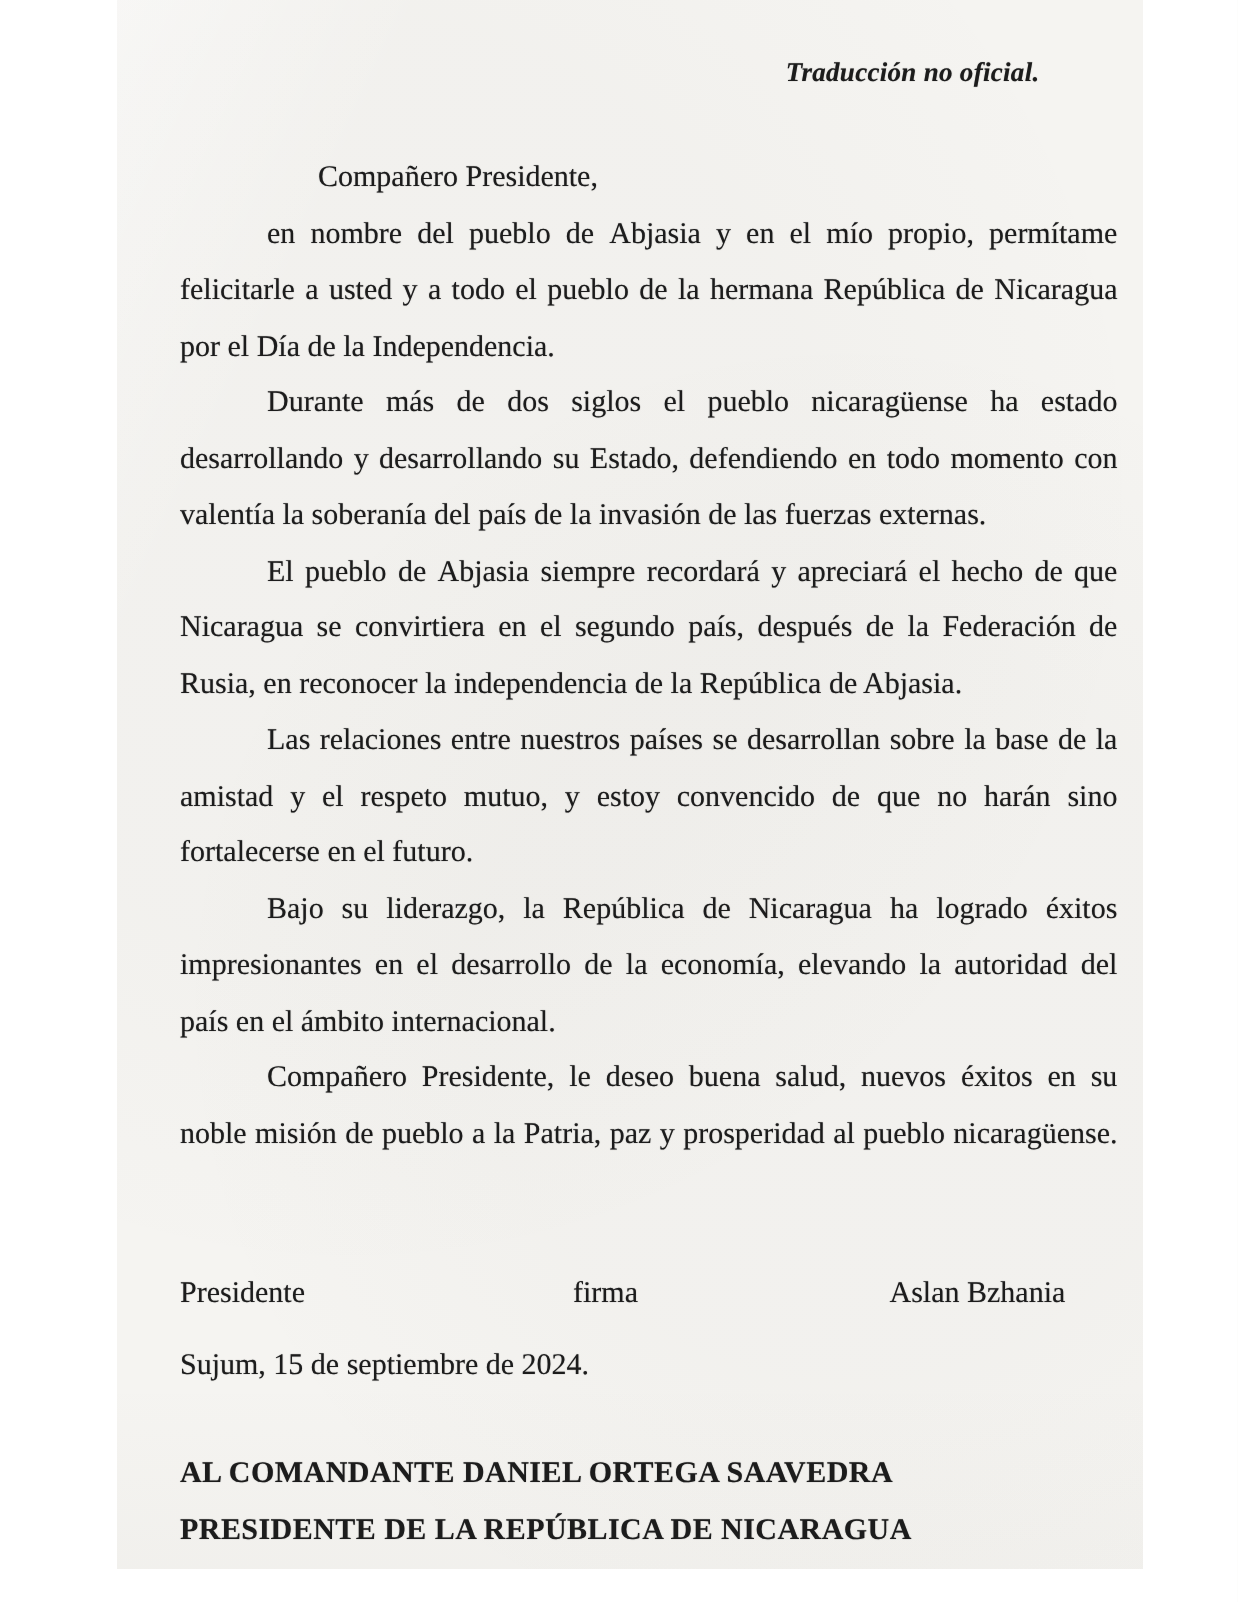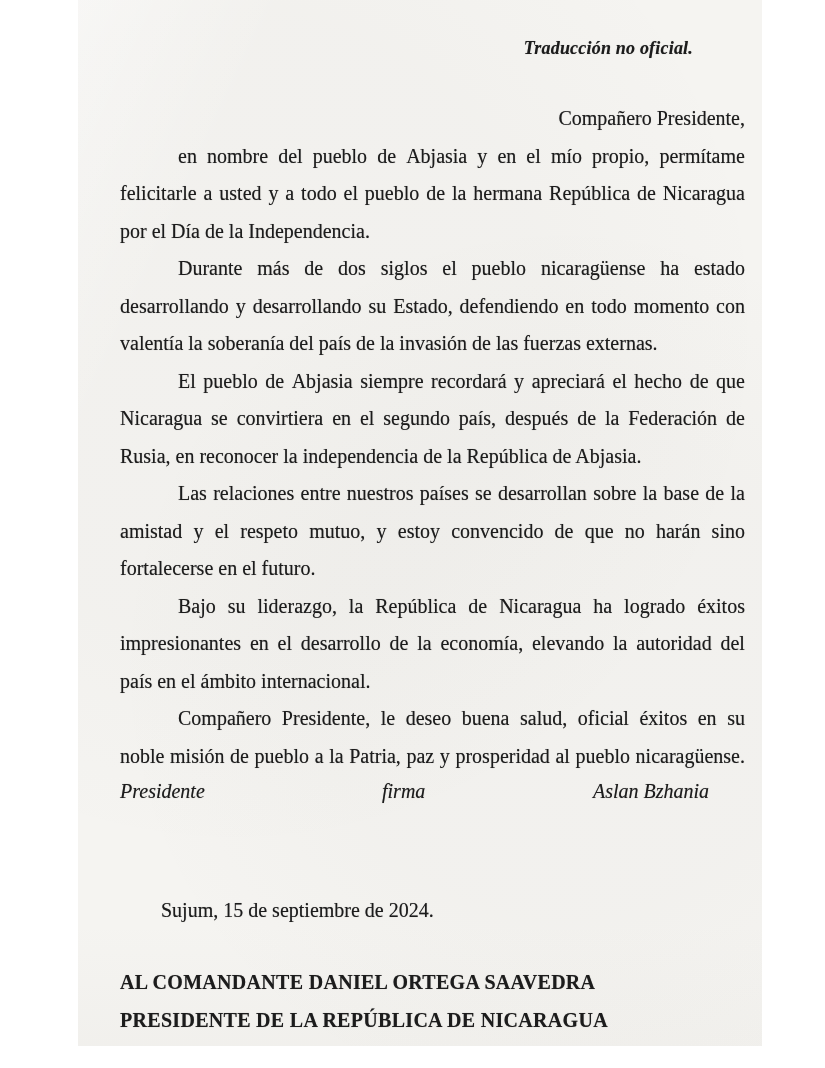--- a/index.html
+++ b/index.html
@@ -50,56 +50,54 @@
   .content {
     position: absolute;
     left: 120px;
     top: 100px;
     width: 625px;
     font-size: 20px;
     line-height: 37.5px;
   }
   .salutation {
     height: 37.5px;
-    text-align: right;
+    text-align: left;
     padding-left: 92px;
   }
   .para { margin: 0; font-family: Liberation Serif, serif; }
   .line { height: 37.5px; }
   .line.justify {
     display: flex;
     justify-content: space-between;
     align-items: baseline;
     white-space: nowrap;
   }
   .line.indent { padding-left: 58px; }
   .line.plain { white-space: nowrap; }
   
   .sig-row {
     position: absolute;
     left: 120px;
-    top: 773px;
+    top: 844px;
     width: 625px;
     height: 37.5px;
     font-size: 20px;
     line-height: 37.5px;
-    font-style: italic;
   }
   .sig-left   { position: absolute; left: 0; }
   .sig-center { position: absolute; left: 262px; }
   .sig-right  { position: absolute; left: 473px; }
   
   .dateline {
     position: absolute;
     left: 120px;
     top: 892px;
     font-size: 20px;
     line-height: 37.5px;
     white-space: nowrap;
-    margin-left: 41px;
   }
   
   .addressee {
     position: absolute;
     left: 120px;
     top: 964px;
     font-size: 20px;
     line-height: 37.5px;
     font-weight: bold;
     letter-spacing: 0.3px;
@@ -270,21 +268,21 @@
           <div class="line plain">país en el ámbito internacional.</div>
         </div>
         <div class="para">
           <div class="line justify indent">
             <span>Compañero</span>
             <span>Presidente,</span>
             <span>le</span>
             <span>deseo</span>
             <span>buena</span>
             <span>salud,</span>
-            <span>oficial</span>
+            <span>nuevos</span>
             <span>éxitos</span>
             <span>en</span>
             <span>su</span>
           </div>
           <div class="line justify">
             <span>noble</span>
             <span>misión</span>
             <span>de</span>
             <span>pueblo</span>
             <span>a</span>

